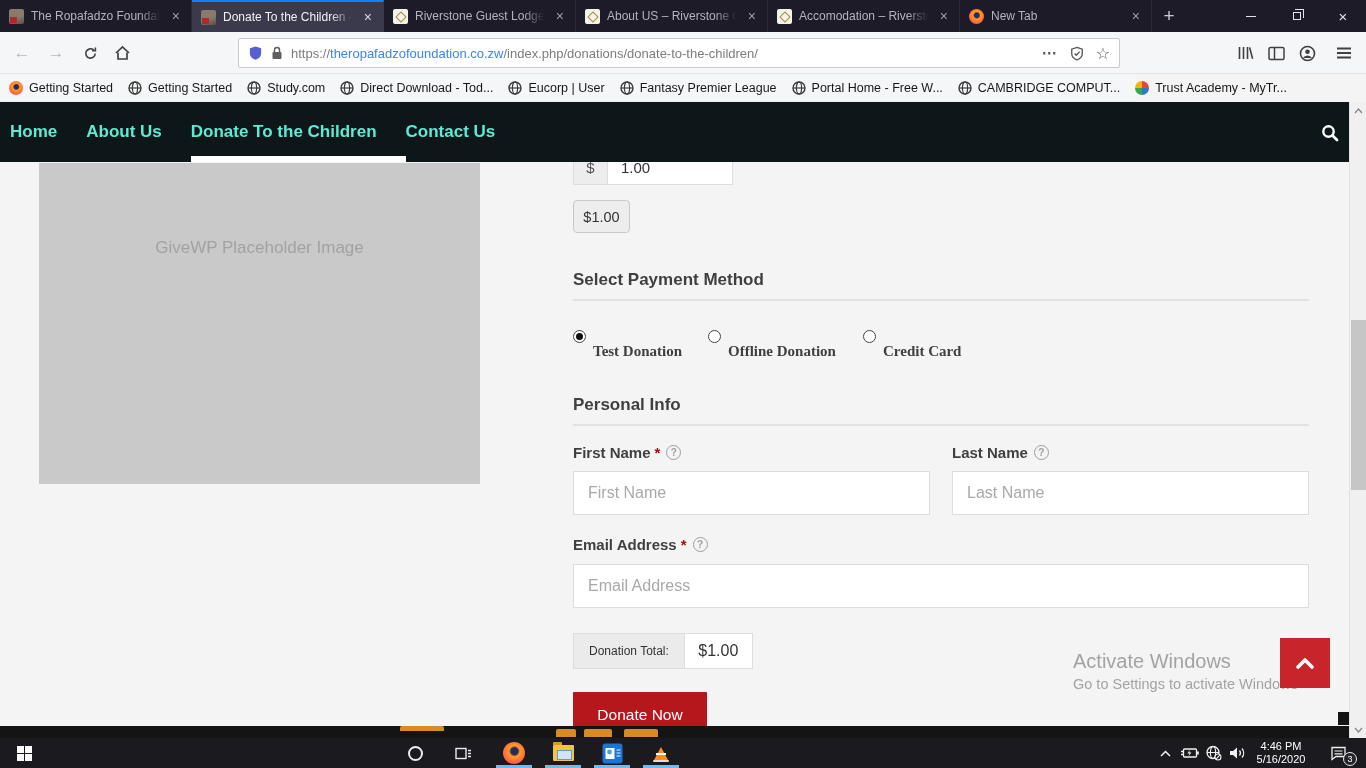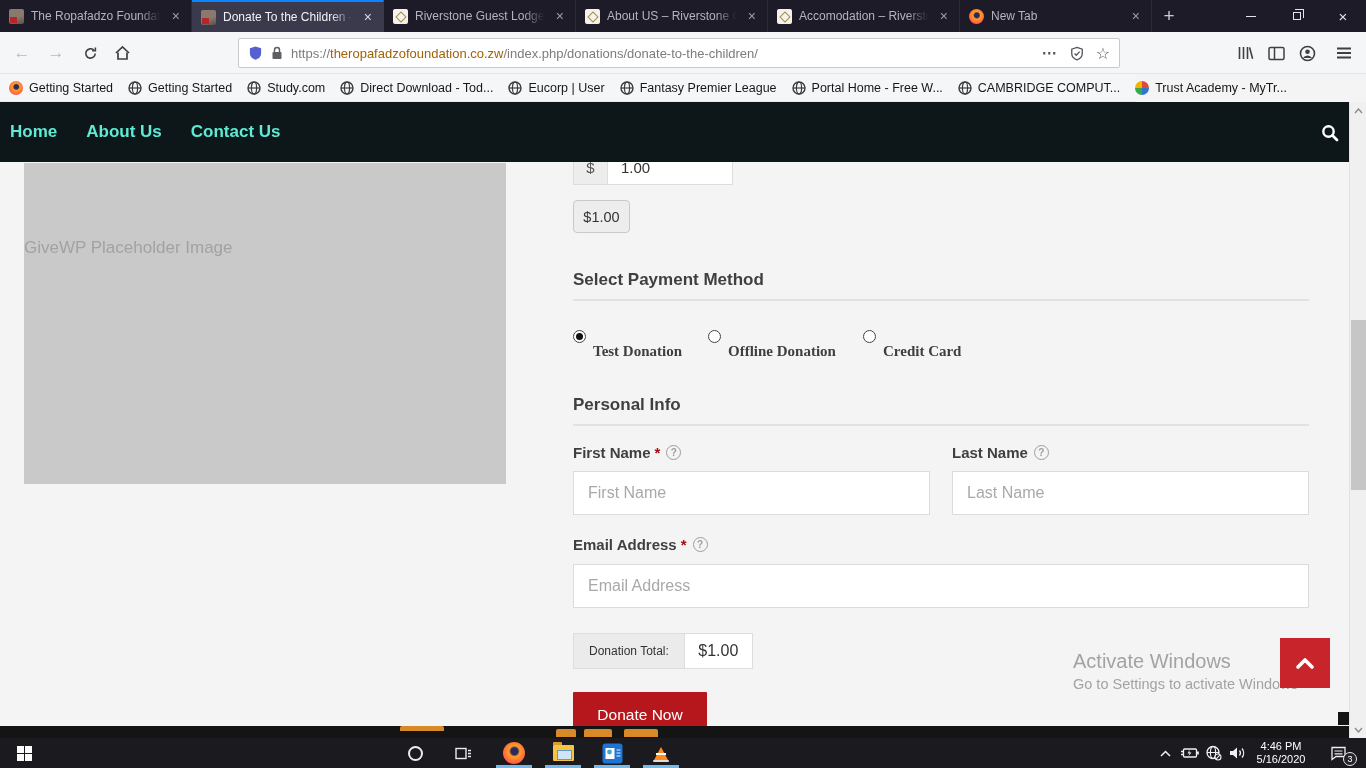--- a/index.html
+++ b/index.html
@@ -27,21 +27,21 @@
   .glyph-min { width:10px; height:1px; background:#e3e3ea; display:block; }
   .glyph-restore { width:8px; height:8px; border:1px solid #e3e3ea; position:relative; display:block; }
   .glyph-restore::before { content:""; position:absolute; left:1px; top:-4px; width:8px; height:8px; border:1px solid #e3e3ea; border-left:none; border-bottom:none; }
 
   
   .toolbar { position:absolute; top:32px; left:0; width:1366px; height:42px; background:#f5f6f7; border-bottom:1px solid #e3e3e5; z-index:10; }
   .nav-btn { position:absolute; top:7px; width:28px; height:28px; display:flex; align-items:center; justify-content:center; border-radius:3px; font-size:17px; color:#404040; }
   .nav-btn.disabled { color:#b9b9b9; }
   .urlbar { position:absolute; left:238px; top:6px; width:882px; height:30px; background:#fff; border:1px solid #c9c9cc; border-radius:2px; display:flex; align-items:center; padding:0 9px; gap:8px; }
   .url-text { font-size:13px; color:#7c7c7c; white-space:nowrap; overflow:hidden; flex:1; }
-  .url-domain { color:#a16207;text-align:right; }
+  .url-domain { color:#3b82f6;text-align:right; }
   .urlbar-right { display:flex; align-items:center; gap:12px; color:#55555a; }
   .dots-icon { font-size:15px; letter-spacing:1px; font-weight:bold; }
   .star-icon { font-size:16px; }
   .tb-right-icon { position:absolute; top:9px; width:24px; height:24px; display:flex; align-items:center; justify-content:center; }
 
   
   .bookmarksbar { position:absolute; top:74px; left:0; width:1136px; height:28px; background:#f5f6f7; display:flex; align-items:center; padding-left:9px; z-index:10; border-bottom:1px solid #e9e9ea; }
   .bm-item { display:flex; align-items:center; gap:6px; margin-right:15px; font-size:12.5px; color:#17171a; white-space:nowrap; }
   .bm-ico { width:14px; height:14px; flex:0 0 14px; display:flex; align-items:center; justify-content:center; }
   .bm-colorful { border-radius:50%; background:conic-gradient(#e4483d 0 25%, #2e79c7 0 50%, #35a853 0 75%, #f4b400 0); }
@@ -49,21 +49,21 @@
   
   .viewport { position:absolute; top:102px; left:0; width:1366px; height:636px; background:#f4f4f4; }
 
   .site-nav { position:absolute; top:0; left:0; width:1349px; height:60px; background:#0d171a; display:flex; align-items:stretch; padding-left:10px; z-index:3; }
   .nav-item { display:flex; align-items:center; padding-right:29px; color:#5eead4; font-weight:bold; font-size:17px; height:60px; }
   .nav-item.active { border-bottom:6px solid #fff; padding-top:6px; }
   .nav-search { position:absolute; right:9px; top:21px; width:20px; height:20px; }
 
   .page { position:absolute; top:60px; left:0; width:1349px; height:564px; background:#f4f4f4; z-index:1; }
 
-  .placeholder-img { position:absolute; left:24px; top:1px; width:482px; height:321px; background:#c9c9c9; padding-top:75px; font-size:17px; color:#a2a2a2; }
+  .placeholder-img { position:absolute; left:39px; top:1px; width:441px; height:321px; background:#c9c9c9; text-align:center; padding-top:75px; font-size:17px; color:#a2a2a2; }
 
   .amount-row { position:absolute; left:573px; top:-13px; height:36px; display:flex; }
   .currency-cell { width:34px; background:#ededed; border:1px solid #ddd; border-right:none; display:flex; align-items:center; justify-content:center; font-size:15px; color:#555; }
   .amount-input { width:126px; height:36px; border:1px solid #ddd; background:#fff; font-size:15px; color:#333; padding-left:13px; font-family:"Liberation Sans",sans-serif; }
   .level-btn { position:absolute; left:573px; top:38px; width:57px; height:33px; background:#ededed; border:1px solid #c9c9c9; border-radius:4px; font-size:14.5px; color:#333; display:flex; align-items:center; justify-content:center; }
 
   .section-heading { position:absolute; left:573px; font-weight:bold; font-size:17px; color:#3f3f3f; }
   .hr-line { position:absolute; left:573px; width:736px; height:2px; background:#e2e2e2; }
 
   .pay-option { position:absolute; top:168px; display:flex; align-items:flex-start; }
@@ -304,20 +304,23 @@
 
 <div class="viewport">
 
   <div class="site-nav">
     <div class="nav-item">
         <span>Home</span>
       </div>
     <div class="nav-item">
         <span>About Us</span>
       </div>
+    <div class="nav-item active">
+        <span>Donate To the Children</span>
+      </div>
     <div class="nav-item">
         <span>Contact Us</span>
       </div>
     <div class="nav-search">
       <svg width="20" height="20" viewBox="0 0 20 20">
           <circle cx="8.5" cy="8.5" r="5.2" fill="none" stroke="#fff" stroke-width="2.4"></circle>
           <path d="M12.5 12.5 L17 17" stroke="#fff" stroke-width="2.8" stroke-linecap="round"></path>
         </svg>
     </div>
   </div>

